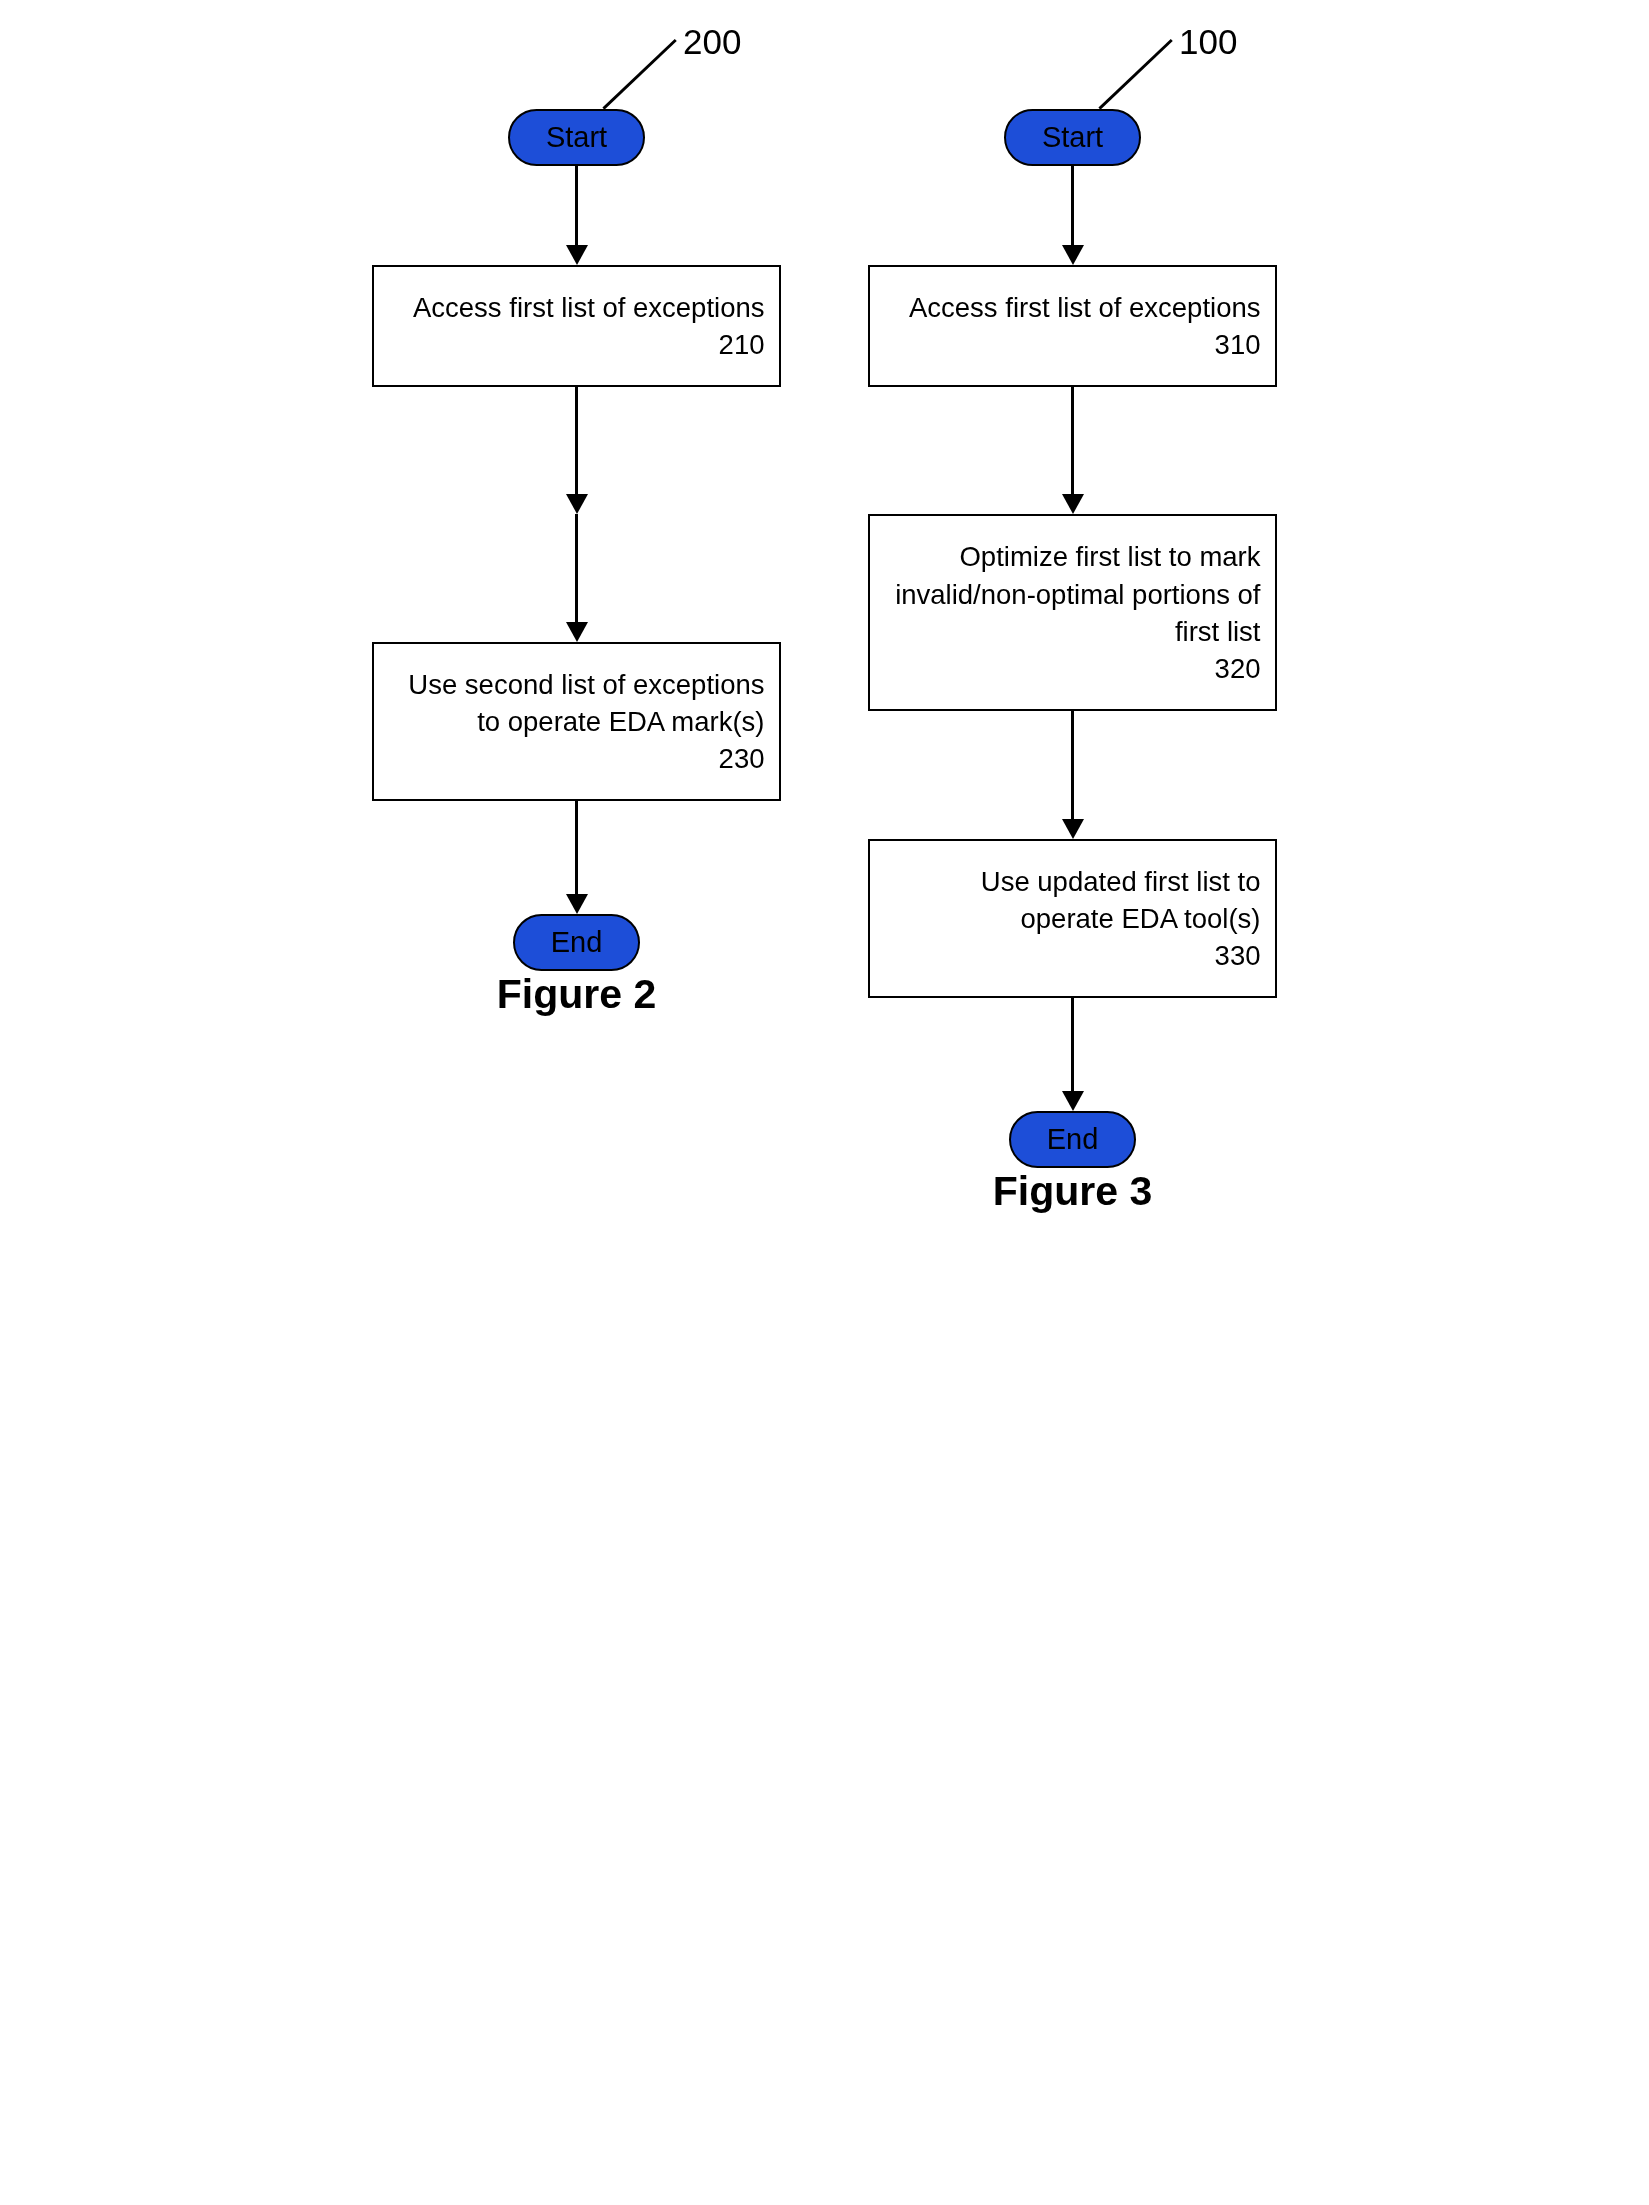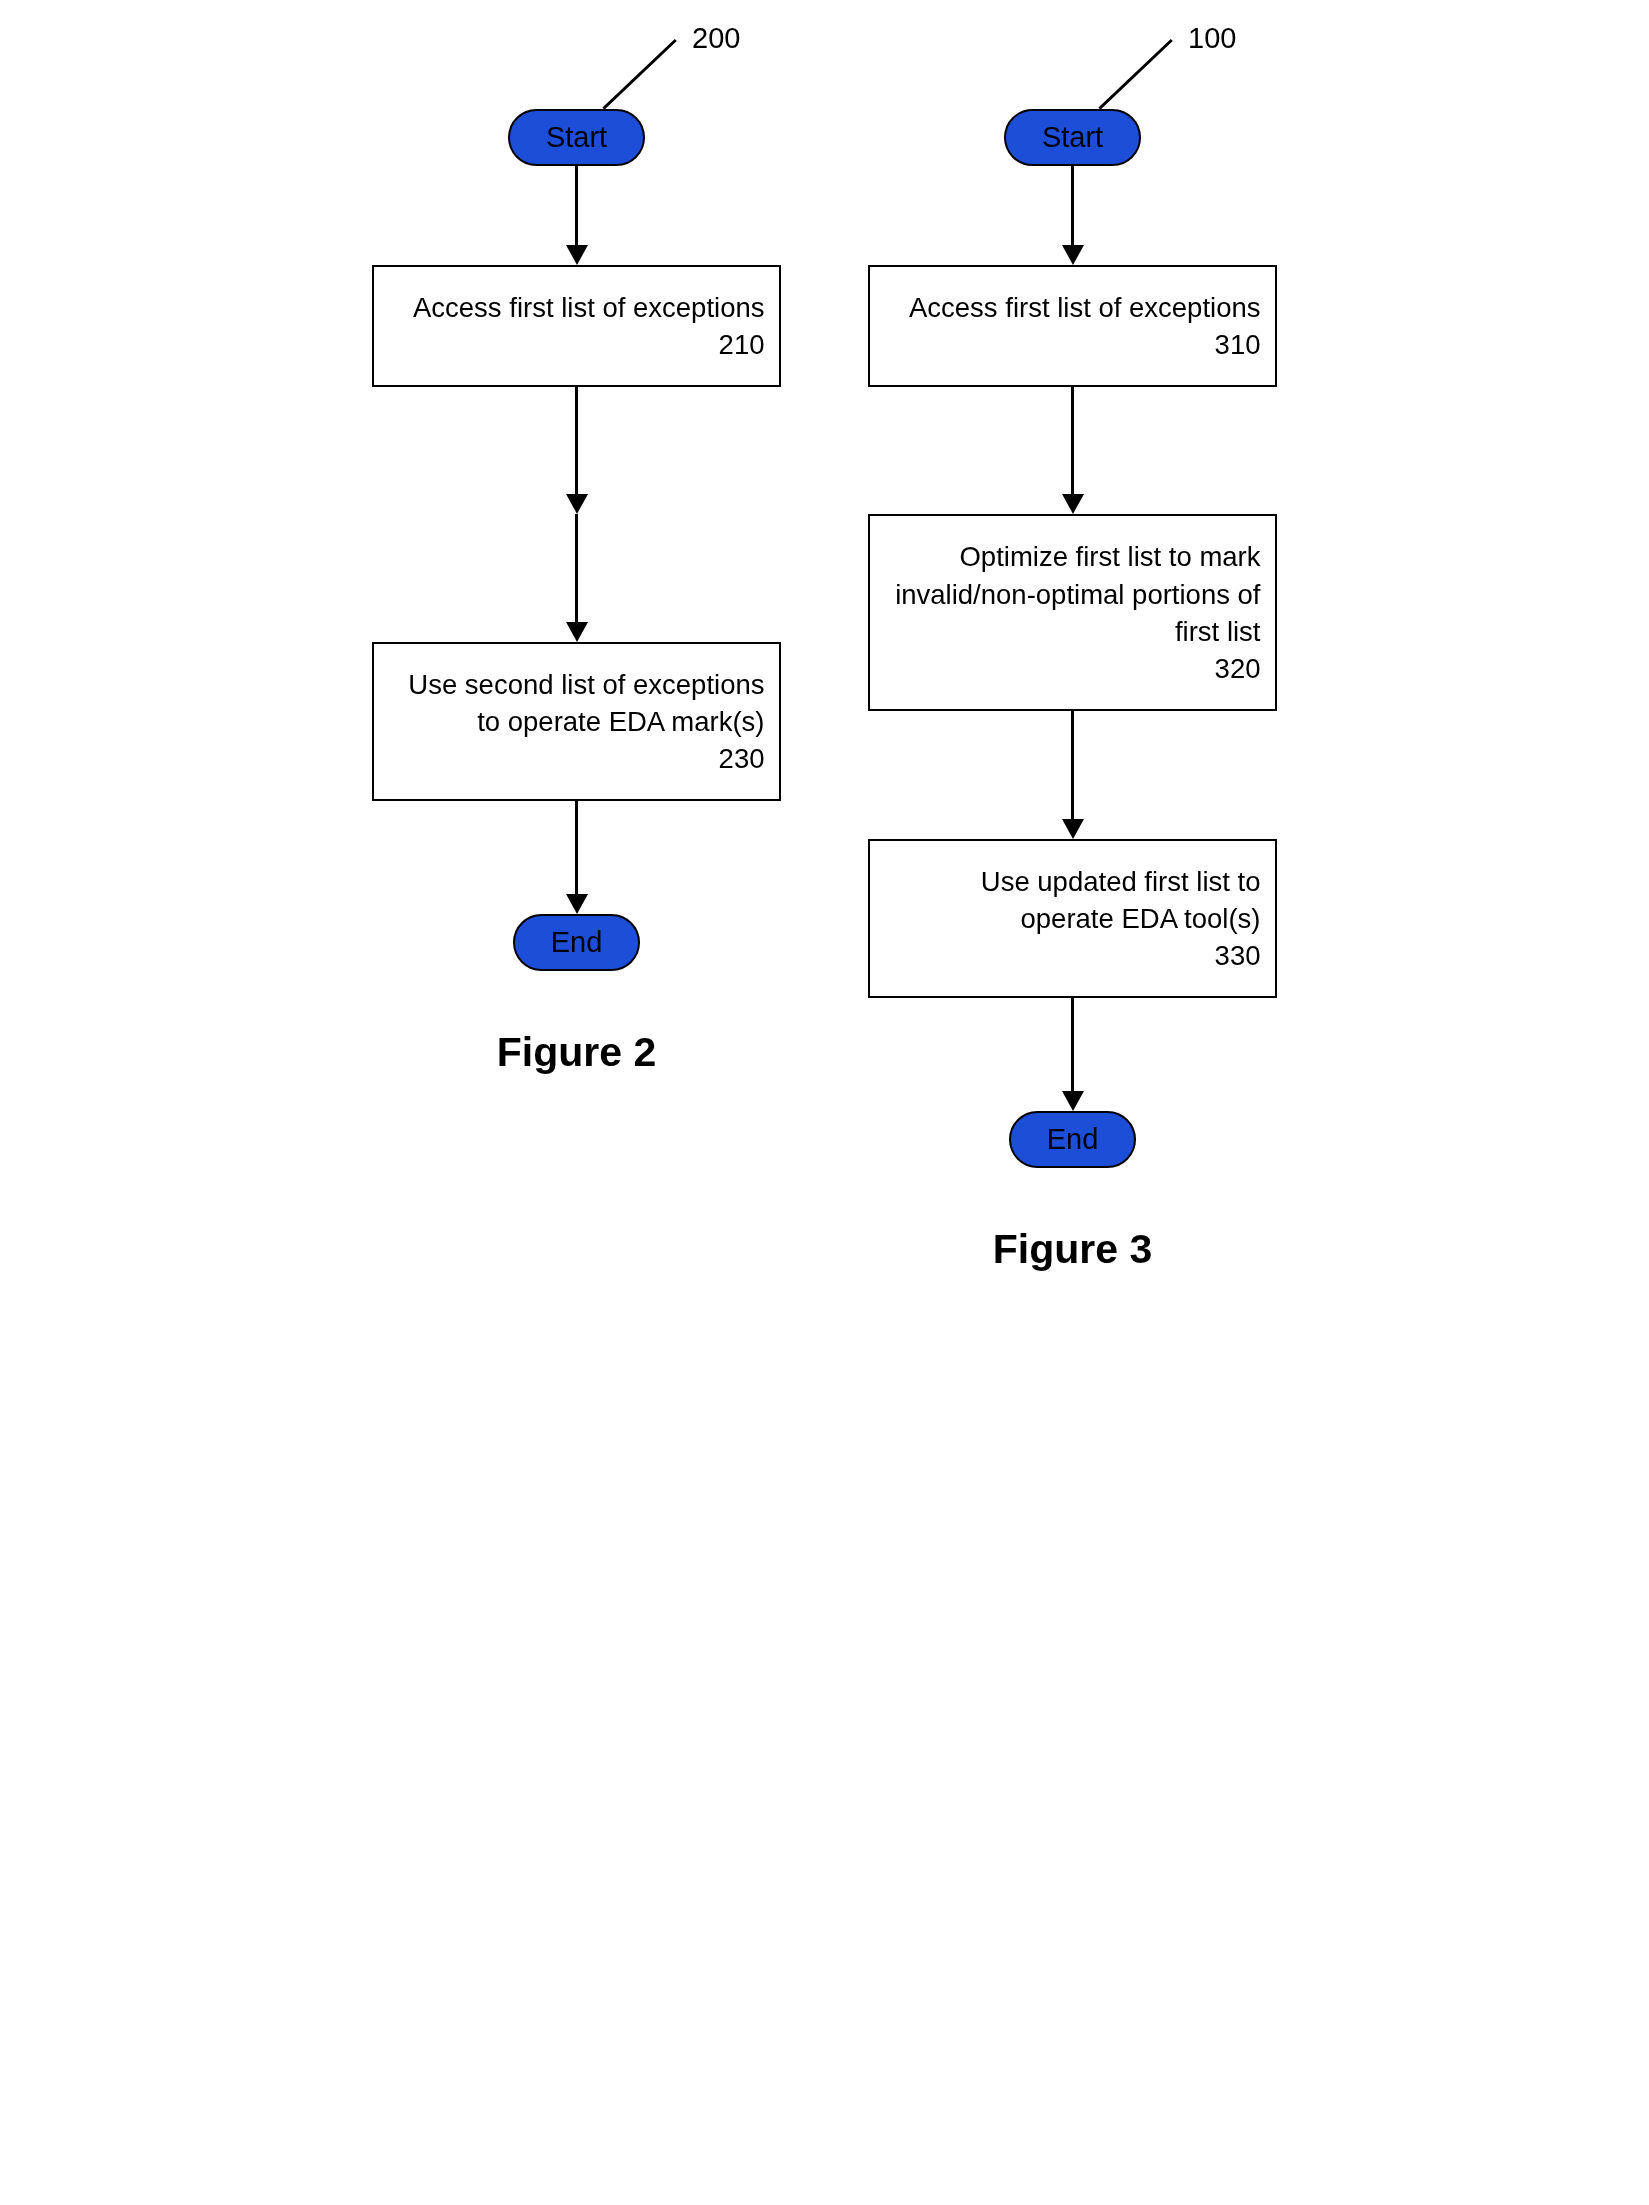--- a/index.html
+++ b/index.html
@@ -14,23 +14,22 @@
     gap: 87px;
   }
   .flowchart {
     display: flex;
     flex-direction: column;
     align-items: center;
     position: relative;
   }
   .label-ref {
     position: absolute;
-    font-size: 29px;
+    font-size: 35px;
     top: -7.2px;
-    margin-left: 9px;
   }
   .terminator {
     border: 2.9px solid black;
     border-radius: 36px;
     padding: 10px 36px;
     font-size: 29px;
     text-align: center;
     background: #1d4ed8;
   }
   .process {
@@ -55,21 +54,20 @@
     width: 0;
     height: 0;
     border-left: 11.6px solid transparent;
     border-right: 11.6px solid transparent;
     border-top: 20px solid black;
     margin-top: -1.4px;
   }
   .figure-title {
     font-size: 41px;
     font-weight: bold;
-    margin-top: 58px;
     text-align: center;
   }
   .ref-marker {
     position: relative;
     width: 100%;
     height: 0;
   }
 </style>
 </head>
 <body>

